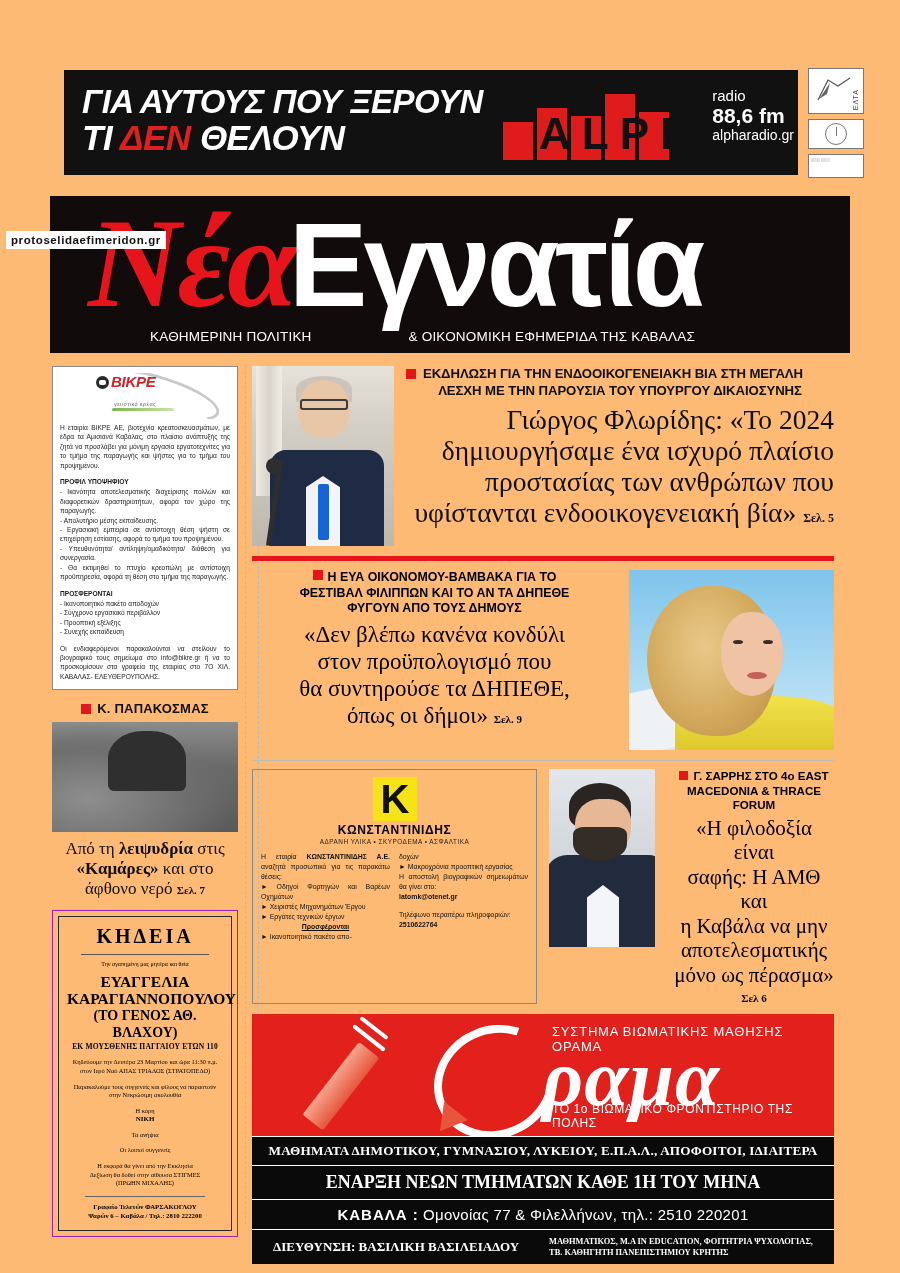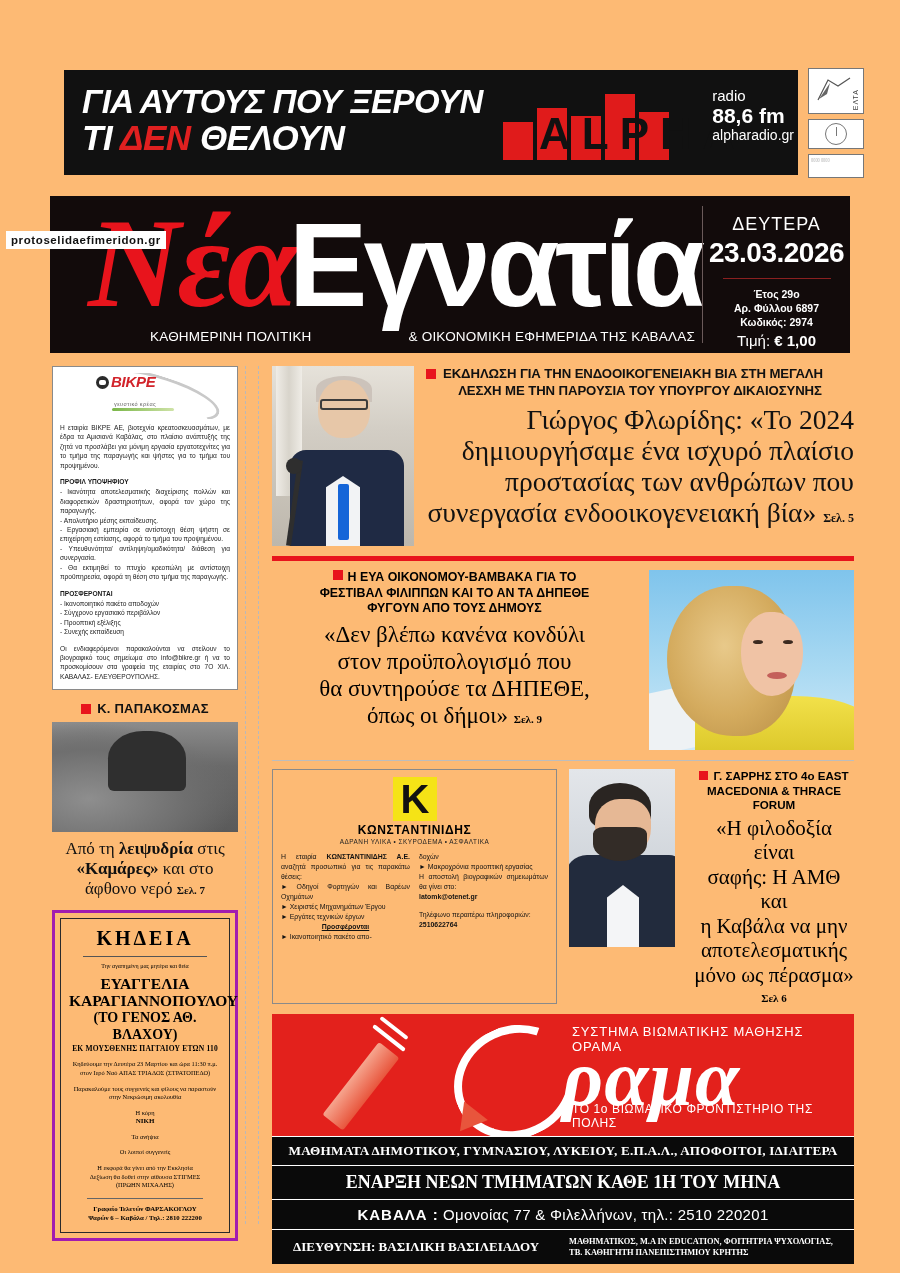--- a/index.html
+++ b/index.html
@@ -126,36 +126,36 @@
   .ph-kamares .dark { position:absolute; left:30%; top:8%; width:42%; height:55%; background:#2f2f2f; border-radius:45% 45% 6px 6px; }
 
   .hl-serif {
     font-family:"Liberation Serif", serif; color:#111;
     text-align:center; line-height:1.16;
   }
   .kam-title { font-size:17px; margin-top:7px; }
   .kam-title b { font-weight:bold; }
   .sel { font-size:11px; font-family:"Liberation Serif",serif; font-weight:bold; }
 
-  .obit { border:3px solid #a21caf; margin-top:12px; padding:5px; }
+  .obit { border:1px solid #a21caf; margin-top:12px; padding:5px; }
   .obit-inner { border:1px solid #2a2a2a; padding:8px 8px 10px; text-align:center; }
   .obit-h { font-family:"Liberation Serif",serif; font-weight:bold; font-size:20px; letter-spacing:3px; }
   .obit-hr { height:1px; background:#555; margin:6px 14px 6px; }
   .ob-s1 { font-size:6px; font-family:"Liberation Serif",serif; margin-bottom:6px; }
   .ob-name { font-family:"Liberation Serif",serif; font-weight:bold; font-size:15.5px; line-height:17px; }
   .ob-genos { font-family:"Liberation Serif",serif; font-weight:bold; font-size:14px; line-height:17px; }
   .ob-from { font-family:"Liberation Serif",serif; font-weight:bold; font-size:7.5px; margin-top:1px; letter-spacing:0.2px;}
   .ob-p { font-size:6.4px; font-family:"Liberation Serif",serif; line-height:8.6px; margin-top:7px; }
   .ob-lab { font-size:6.4px; font-family:"Liberation Serif",serif; line-height:8.6px; margin-top:7px; }
   .ob-lab b { font-size:7px; }
   .ob-hr2 { height:1px; background:#666; margin:8px 18px 5px; }
   .ob-office { font-size:6.8px; font-family:"Liberation Serif",serif; line-height:9px; font-weight:bold; }
 
   
-  .colM { position:absolute; left:272px; top:366px; width:582px; }
+  .colM { position:absolute; left:252px; top:366px; width:582px; }
 
   .lead { display:flex; gap:12px; }
   .lead-photo { width:142px; height:180px; flex:0 0 auto; overflow:hidden; position:relative;
     background:linear-gradient(180deg,#d9d4cc 0%, #cfcac1 38%, #b9b3a8 100%); }
   .lp-bg { position:absolute; inset:0; background:
       linear-gradient(180deg,#e6e2da 0%,#d3cec5 35%,#bdb7ac 100%); }
   .lp-col { position:absolute; left:4px; top:0; width:26px; height:72%;
       background:linear-gradient(90deg,#efece6,#d8d4cb,#efece6); }
   .lp-head { position:absolute; left:46px; top:14px; width:52px; height:58px;
       background:#e7c7a8; border-radius:48% 48% 44% 44%; }
@@ -317,29 +317,20 @@
   <div class="masthead">
     <div class="mh-left">
       <div class="mh-title">
         <span class="mh-nea">Νέα</span><span class="mh-egnatia">Εγνατία</span>
       </div>
       <div class="mh-sub">
         <span>ΚΑΘΗΜΕΡΙΝΗ ΠΟΛΙΤΙΚΗ</span>
         <span>&amp; ΟΙΚΟΝΟΜΙΚΗ ΕΦΗΜΕΡΙΔΑ ΤΗΣ ΚΑΒΑΛΑΣ</span>
       </div>
     </div>
-    <div class="mh-right">
-      <div class="mh-day">ΔΕΥΤΕΡΑ</div>
-      <div class="mh-date">23.03.2026</div>
-      <div class="mh-rule"></div>
-      <div class="mh-meta">Έτος 29ο</div>
-      <div class="mh-meta">Αρ. Φύλλου 6897</div>
-      <div class="mh-meta">Κωδικός: 2974</div>
-      <div class="mh-price"><span>Τιμή:</span> <b>€ 1,00</b></div>
-    </div>
   </div>
 
   <div class="watermark">protoselidaefimeridon.gr</div>
 
   <div class="vrule" style="left:245px;"></div>
   <div class="vrule" style="left:258px;"></div>
 
   <div class="colL">
 
     <div class="ad-vikre">
@@ -449,21 +440,21 @@
           <span class="sq"></span>
           <span class="kick-txt">
             <span>ΕΚΔΗΛΩΣΗ ΓΙΑ ΤΗΝ ΕΝΔΟΟΙΚΟΓΕΝΕΙΑΚΗ ΒΙΑ ΣΤΗ ΜΕΓΑΛΗ</span>
           </span>
         </div>
         <div class="kick-txt center">ΛΕΣΧΗ ΜΕ ΤΗΝ ΠΑΡΟΥΣΙΑ ΤΟΥ ΥΠΟΥΡΓΟΥ ΔΙΚΑΙΟΣΥΝΗΣ</div>
         <div class="lead-hl">
           <span>Γιώργος Φλωρίδης: «Το 2024</span><br>
           <span>δημιουργήσαμε ένα ισχυρό πλαίσιο</span><br>
           <span>προστασίας των ανθρώπων που</span><br>
-          <span>συνεργασία ενδοοικογενειακή βία»</span>
+          <span>υφίστανται ενδοοικογενειακή βία»</span>
           <span class="sel">Σελ. 5</span>
         </div>
       </div>
     </div>
 
     <div class="redbar"></div>
 
     <div class="second">
       <div class="second-text">
         <div class="sec-kick">

